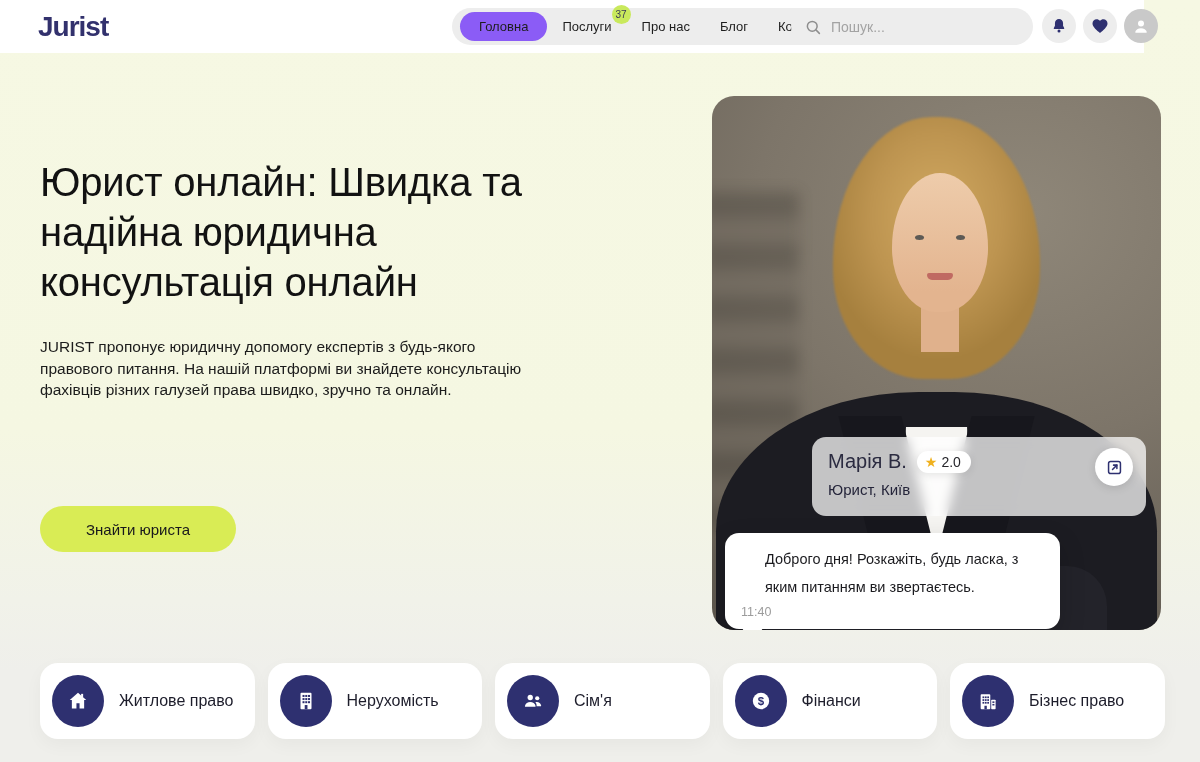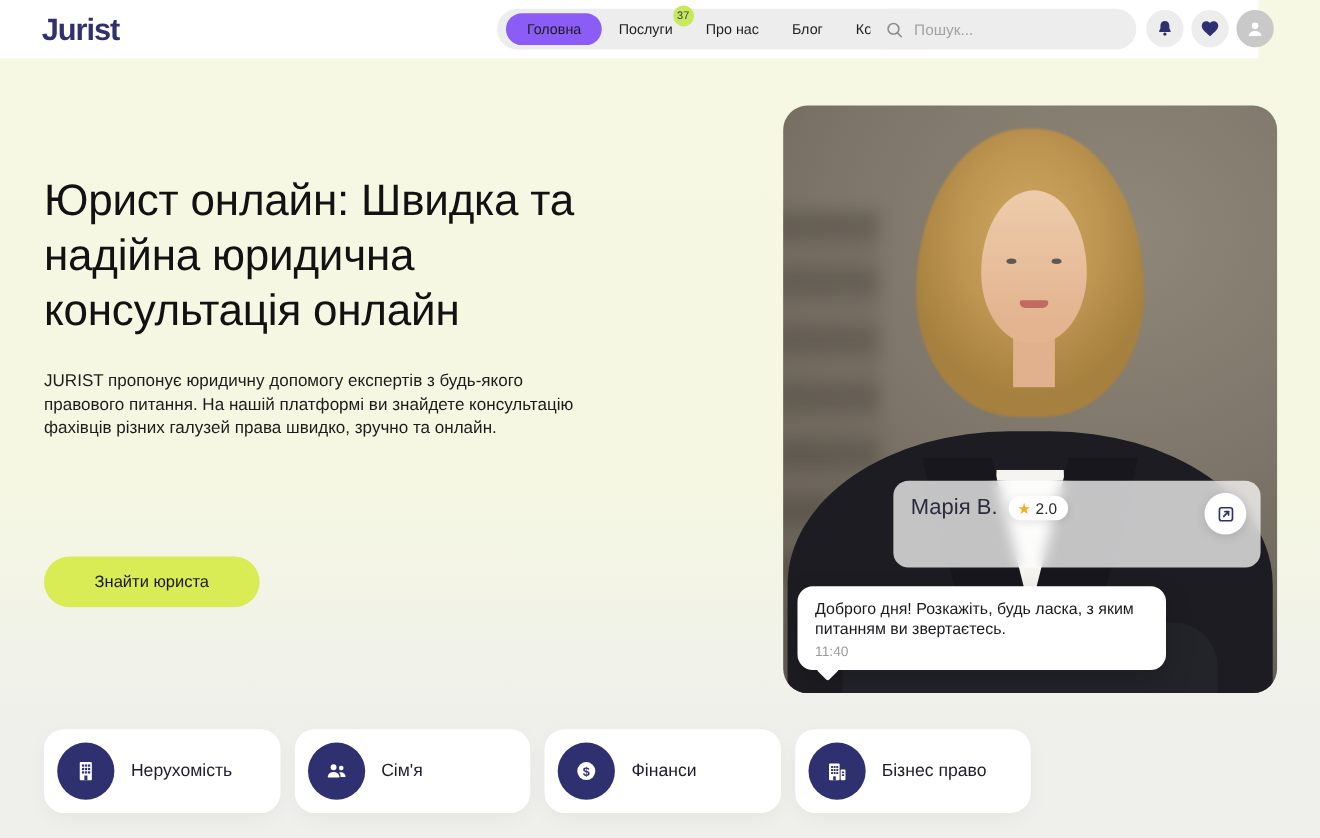--- a/index.html
+++ b/index.html
@@ -80,21 +80,21 @@
   .lawyer-sub { margin-top:8px; font-size:15px; color:#25253a; }
   .open-btn { position:absolute; right:13px; top:11px; width:38px; height:38px; border-radius:50%;
               background:#ffffff; display:flex; align-items:center; justify-content:center; cursor:pointer;
               box-shadow:0 2px 10px rgba(0,0,0,0.12); }
 
   
   .chat-bubble { position:absolute; left:13px; top:437px; width:335px; background:#ffffff;
                  border-radius:14px; padding:12px 16px 10px; box-shadow:0 10px 26px rgba(0,0,0,0.18); }
   .chat-bubble::after { content:""; position:absolute; left:20px; bottom:-7px; width:15px; height:15px;
                         background:#ffffff; transform:rotate(45deg); border-radius:2px; }
-  .chat-text { font-size:14.5px; line-height:18px; color:#1b1b1f; }
+  .chat-text { font-size:14.5px; line-height:28px; color:#1b1b1f;margin-left:24px; }
   .chat-time { margin-top:4px; font-size:12.5px; color:#9c9c9c; }
 
   
   .categories { position:absolute; left:40px; top:663px; width:1125px; display:flex; gap:13px; }
   .cat-card { width:214.5px; height:76px; background:#ffffff; border-radius:18px; display:flex;
               align-items:center; gap:15px; padding:0 12px; cursor:pointer;
               box-shadow:0 6px 18px rgba(0,0,0,0.04); }
   .cat-icon { width:52px; height:52px; border-radius:50%; background:#2e3070; flex:0 0 auto;
               display:flex; align-items:center; justify-content:center; }
   .cat-label { font-size:16px; color:#1d1d2b; }
@@ -182,39 +182,49 @@
     <div class="arms"></div>
 
     <div class="lawyer-card">
       <div class="lawyer-row">
         <span class="lawyer-name">Марія В.</span>
         <span class="rating-pill">
           <span class="rating-star">★</span>
           <span class="rating-value">2.0</span>
         </span>
       </div>
+      <div class="lawyer-sub">Юрист, Київ</div>
       <div class="open-btn">
         <span>
           <svg width="19" height="19" viewBox="0 0 24 24" fill="none" stroke="#2e3070" stroke-width="1.9" stroke-linecap="round" stroke-linejoin="round">
             <rect x="4.5" y="4.5" width="15" height="15" rx="2.6"></rect>
             <path d="M9.5 14.5 15 9"></path>
             <path d="M10.8 9H15v4.2"></path>
           </svg>
         </span>
       </div>
     </div>
 
     <div class="chat-bubble">
       <div class="chat-text">Доброго дня! Розкажіть, будь ласка, з яким питанням ви звертаєтесь.</div>
       <div class="chat-time">11:40</div>
     </div>
   </div>
 
   <div class="categories">
 
+    <div class="cat-card">
+      <div class="cat-icon">
+        <svg width="22" height="22" viewBox="0 0 24 24" fill="#ffffff">
+          <path d="M12 3 3 11h2.3v9.3h5v-5.8h3.4v5.8h5V11H21z"></path>
+          <rect x="15.4" y="4.2" width="2.2" height="3.4"></rect>
+        </svg>
+      </div>
+      <span class="cat-label">Житлове право</span>
+    </div>
 
     <div class="cat-card">
       <div class="cat-icon">
         <svg width="22" height="22" viewBox="0 0 24 24">
           <rect x="6" y="3" width="12" height="18" rx="1" fill="#ffffff"></rect>
           <g fill="#2e3070">
             <rect x="8.2" y="5.4" width="2.2" height="2.2"></rect>
               <rect x="11.2" y="5.4" width="2.2" height="2.2"></rect>
               <rect x="14.2" y="5.4" width="2.2" height="2.2"></rect>
             <rect x="8.2" y="8.8" width="2.2" height="2.2"></rect>

